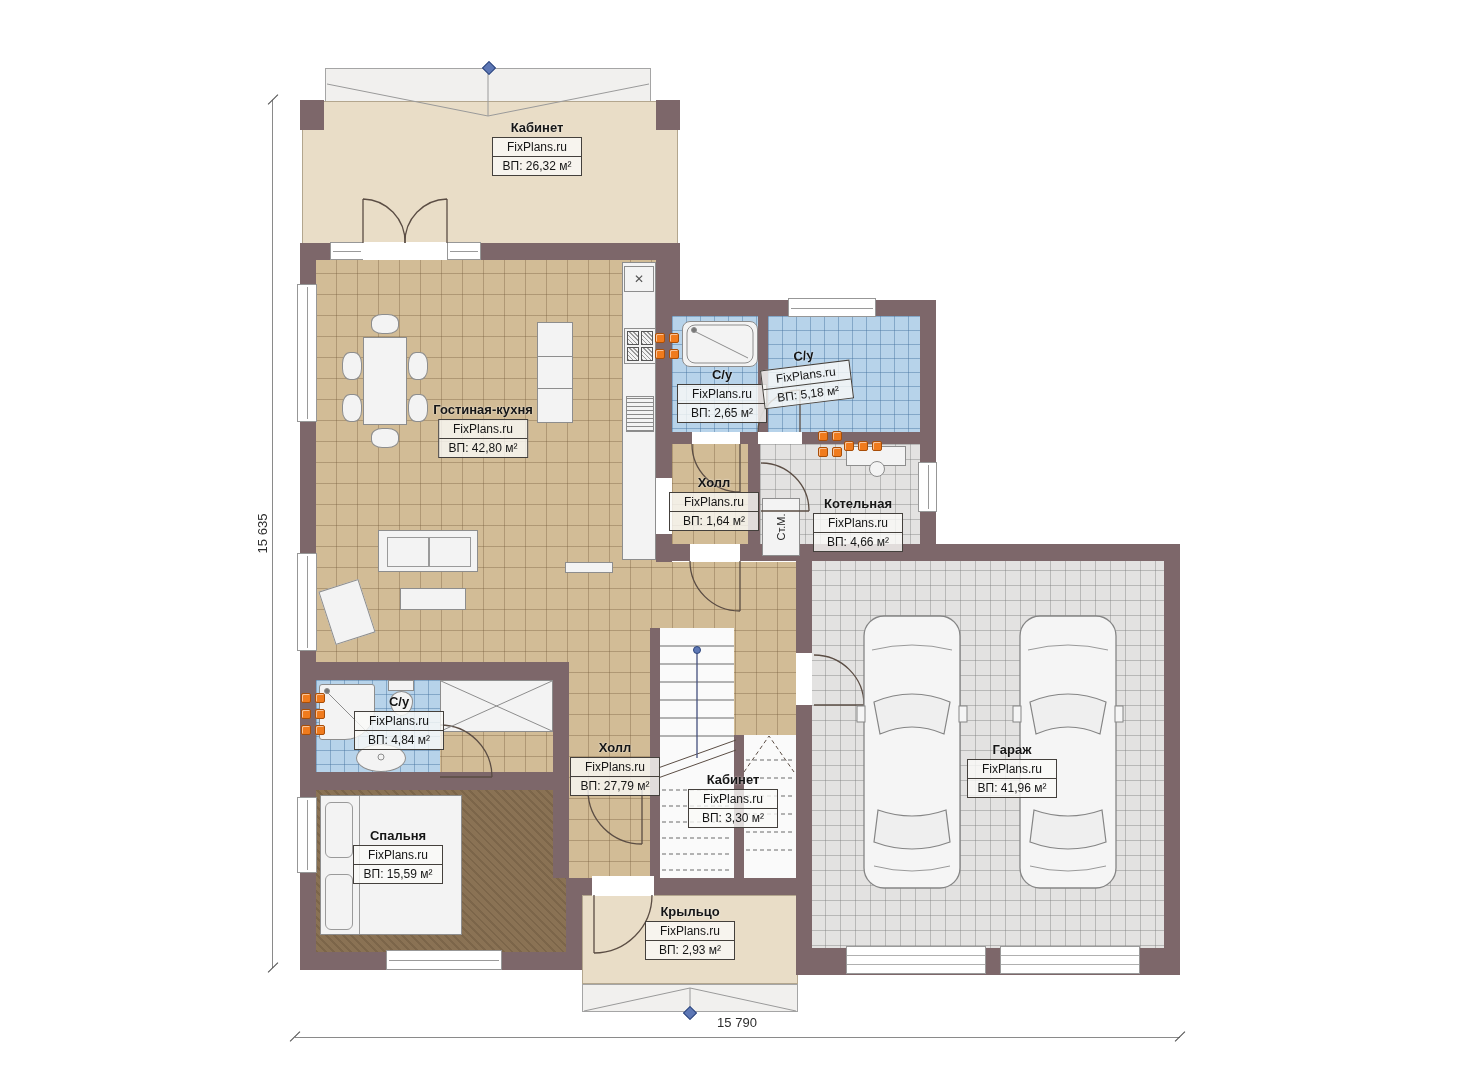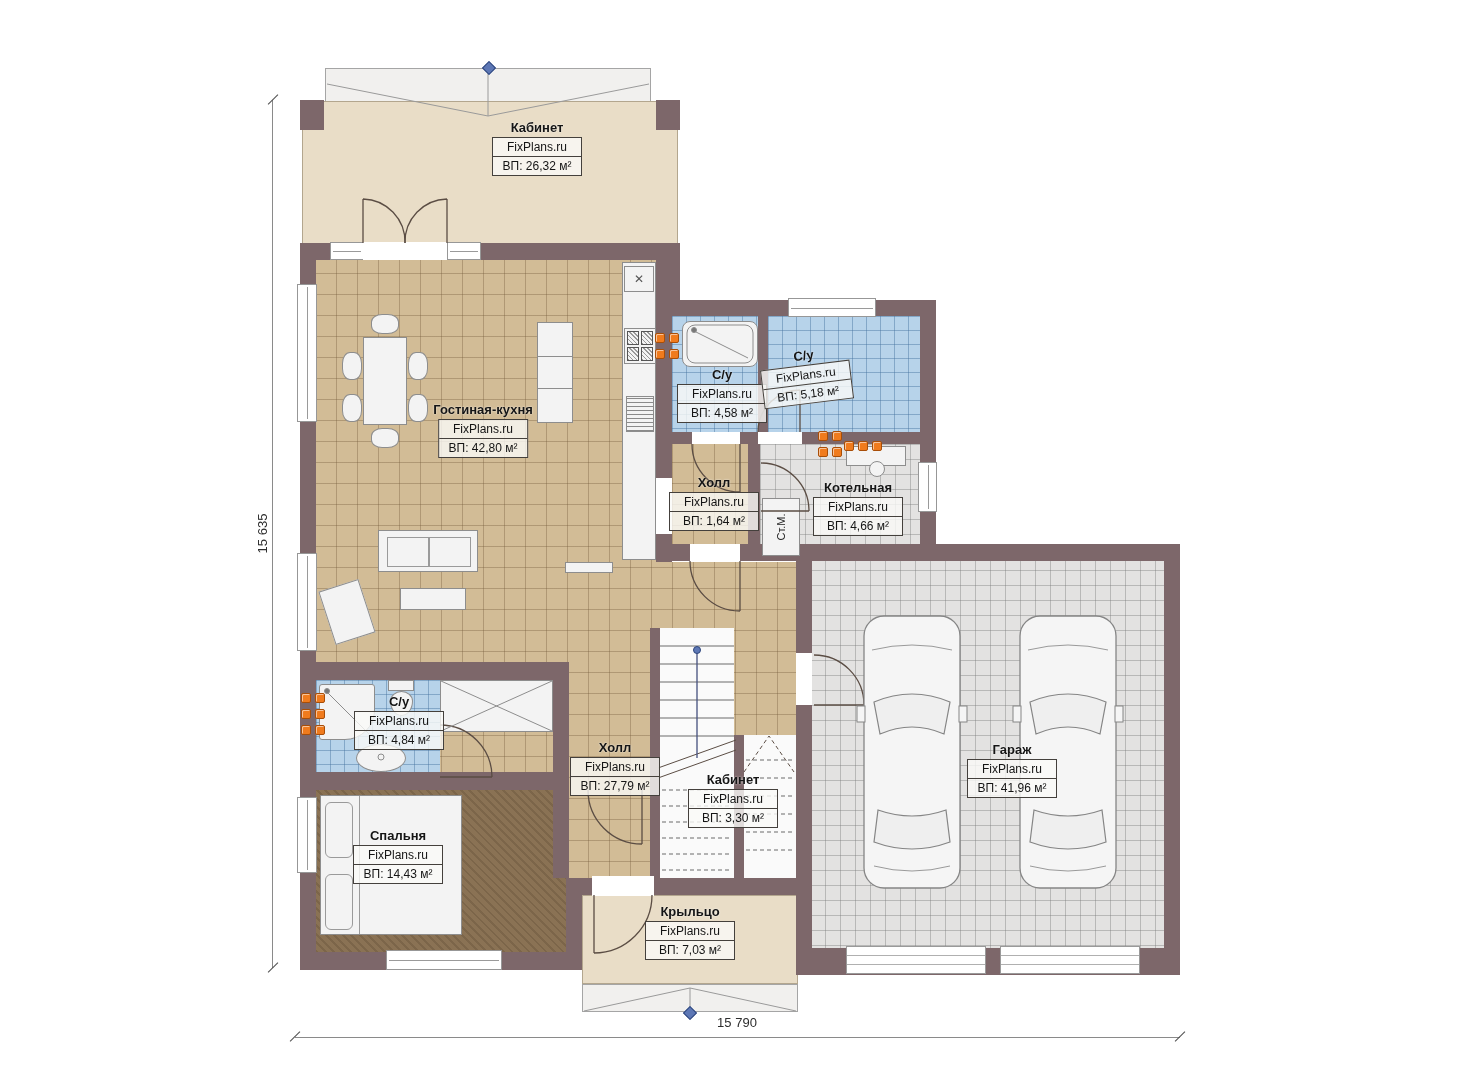--- a/index.html
+++ b/index.html
@@ -273,38 +273,38 @@
     <div class="room-name">Гостиная-кухня</div>
     <div class="label-box">
       <div class="brand-row">FixPlans.ru</div>
       <div>ВП: 42,80 м²</div>
     </div>
   </div>
   <div class="room-label" style="left:722px;top:367px">
     <div class="room-name">С/у</div>
     <div class="label-box">
       <div class="brand-row">FixPlans.ru</div>
-      <div>ВП: 4,58 м²</div>
+      <div>ВП: 2,65 м²</div>
     </div>
   </div>
   <div class="room-label" style="left:806px;top:348px;transform:translateX(-50%) rotate(-7deg)">
     <div class="room-name">С/у</div>
     <div class="label-box">
       <div class="brand-row">FixPlans.ru</div>
       <div>ВП: 5,18 м²</div>
     </div>
   </div>
   <div class="room-label" style="left:714px;top:475px">
     <div class="room-name">Холл</div>
     <div class="label-box">
       <div class="brand-row">FixPlans.ru</div>
       <div>ВП: 1,64 м²</div>
     </div>
   </div>
-  <div class="room-label" style="left:858px;top:480px">
+  <div class="room-label" style="left:858px;top:496px">
     <div class="room-name">Котельная</div>
     <div class="label-box">
       <div class="brand-row">FixPlans.ru</div>
       <div>ВП: 4,66 м²</div>
     </div>
   </div>
   <div class="room-label" style="left:399px;top:694px">
     <div class="room-name">С/у</div>
     <div class="label-box">
       <div class="brand-row">FixPlans.ru</div>
@@ -322,28 +322,28 @@
     <div class="room-name">Кабинет</div>
     <div class="label-box">
       <div class="brand-row">FixPlans.ru</div>
       <div>ВП: 3,30 м²</div>
     </div>
   </div>
   <div class="room-label" style="left:398px;top:828px">
     <div class="room-name">Спальня</div>
     <div class="label-box">
       <div class="brand-row">FixPlans.ru</div>
-      <div>ВП: 14,43 м²</div>
+      <div>ВП: 15,59 м²</div>
     </div>
   </div>
   <div class="room-label" style="left:690px;top:904px">
     <div class="room-name">Крыльцо</div>
     <div class="label-box">
       <div class="brand-row">FixPlans.ru</div>
-      <div>ВП: 7,03 м²</div>
+      <div>ВП: 2,93 м²</div>
     </div>
   </div>
   <div class="room-label" style="left:1012px;top:742px">
     <div class="room-name">Гараж</div>
     <div class="label-box">
       <div class="brand-row">FixPlans.ru</div>
       <div>ВП: 41,96 м²</div>
     </div>
   </div>
 

